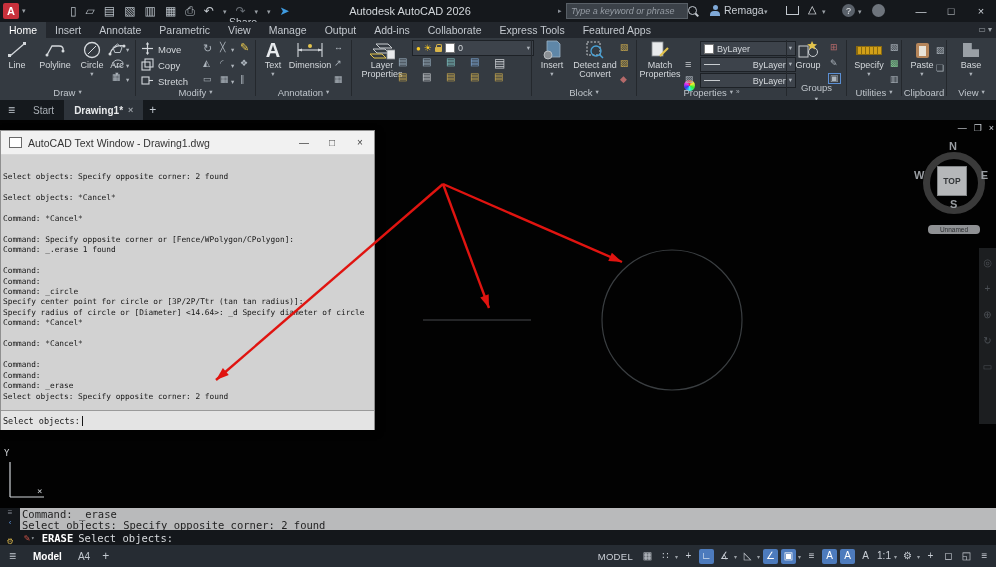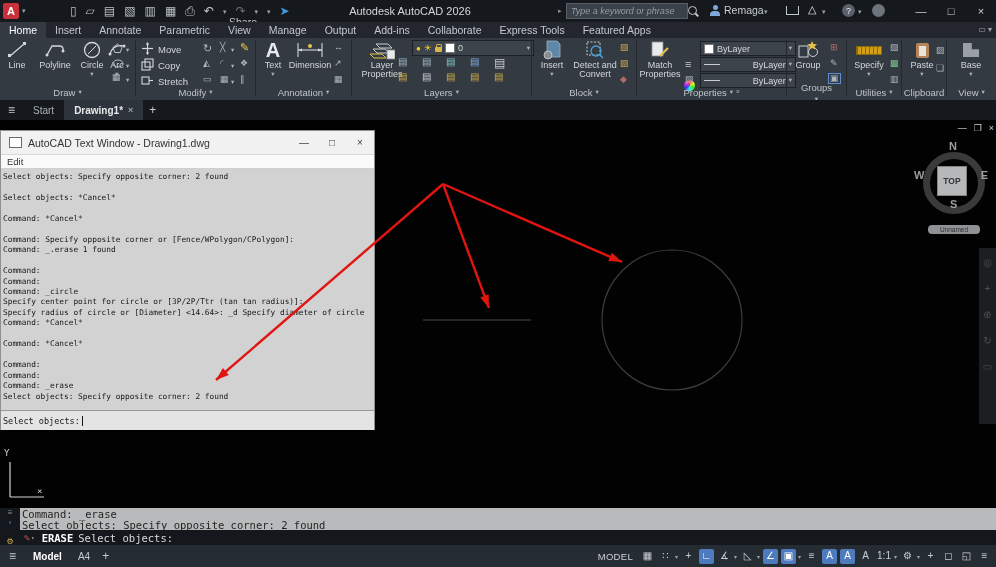--- a/index.html
+++ b/index.html
@@ -314,24 +314,20 @@
     <span class="ltool" style="left:398px;top:19px;color:#9db3c4;">▤</span>
     <span class="ltool" style="left:422px;top:19px;color:#9db3c4;">▤</span>
     <span class="ltool" style="left:446px;top:19px;color:#7fc4c4;">▤</span>
     <span class="ltool" style="left:470px;top:19px;color:#7fa9d8;">▤</span>
     <span class="ltool" style="left:494px;top:19px;color:#c9cdd1;font-size:12px;">▤</span>
     <span class="ltool" style="left:398px;top:34px;color:#c9a94e;">▤</span>
     <span class="ltool" style="left:422px;top:34px;color:#c9cdd1;">▤</span>
     <span class="ltool" style="left:446px;top:34px;color:#c9a94e;">▤</span>
     <span class="ltool" style="left:470px;top:34px;color:#c9a94e;">▤</span>
     <span class="ltool" style="left:494px;top:34px;color:#c9a94e;">▤</span>
-    <div class="plabel" style="left:352px;width:179px;">
-        <span>Layers</span>
-        <span class="caret">▾</span>
-      </div>
     <div class="pdiv" style="left:531px;"></div>
 
     <div class="rbtn" style="left:536px;width:32px;">
       <span class="ric">
           <svg width="20" height="20">
             <path d="M5 1 H15 L18 4 V17 H5 Z" fill="#5f87a8" stroke="#9db3c4" stroke-width="0.8"></path>
             <circle cx="6" cy="15" r="4" fill="#8a8f94" stroke="#c9cdd1" stroke-width="0.8"></circle>
           </svg>
         </span>
       <span>Insert</span>
@@ -488,23 +484,20 @@
       </div>
   </div>
 
   <div id="textwindow">
     <div class="tw-title">
       <span class="tw-icon"></span>
       <span class="tw-title-text">AutoCAD Text Window - Drawing1.dwg</span>
       <span class="tw-ctl" style="right:56px;">—</span>
       <span class="tw-ctl" style="right:28px;">□</span>
       <span class="tw-ctl" style="right:0;">×</span>
-    </div>
-    <div class="tw-menu">
-      <span>Edit</span>
     </div>
     <div id="tw-lines"><div class="twline">Select objects: Specify opposite corner: 2 found</div><div class="twline"> </div><div class="twline">Select objects: *Cancel*</div><div class="twline"> </div><div class="twline">Command: *Cancel*</div><div class="twline"> </div><div class="twline">Command: Specify opposite corner or [Fence/WPolygon/CPolygon]:</div><div class="twline">Command: _.erase 1 found</div><div class="twline"> </div><div class="twline">Command:</div><div class="twline">Command:</div><div class="twline">Command: _circle</div><div class="twline">Specify center point for circle or [3P/2P/Ttr (tan tan radius)]:</div><div class="twline">Specify radius of circle or [Diameter] &lt;14.64&gt;: _d Specify diameter of circle</div><div class="twline">Command: *Cancel*</div><div class="twline"> </div><div class="twline">Command: *Cancel*</div><div class="twline"> </div><div class="twline">Command:</div><div class="twline">Command:</div><div class="twline">Command: _erase</div><div class="twline">Select objects: Specify opposite corner: 2 found</div></div>
     <div class="tw-input">
       <span>Select objects:</span>
       <span class="tw-cursor"></span>
     </div>
   </div>
 
   <div class="chicons">
     <span style="color:#8a9098;">≡</span>

